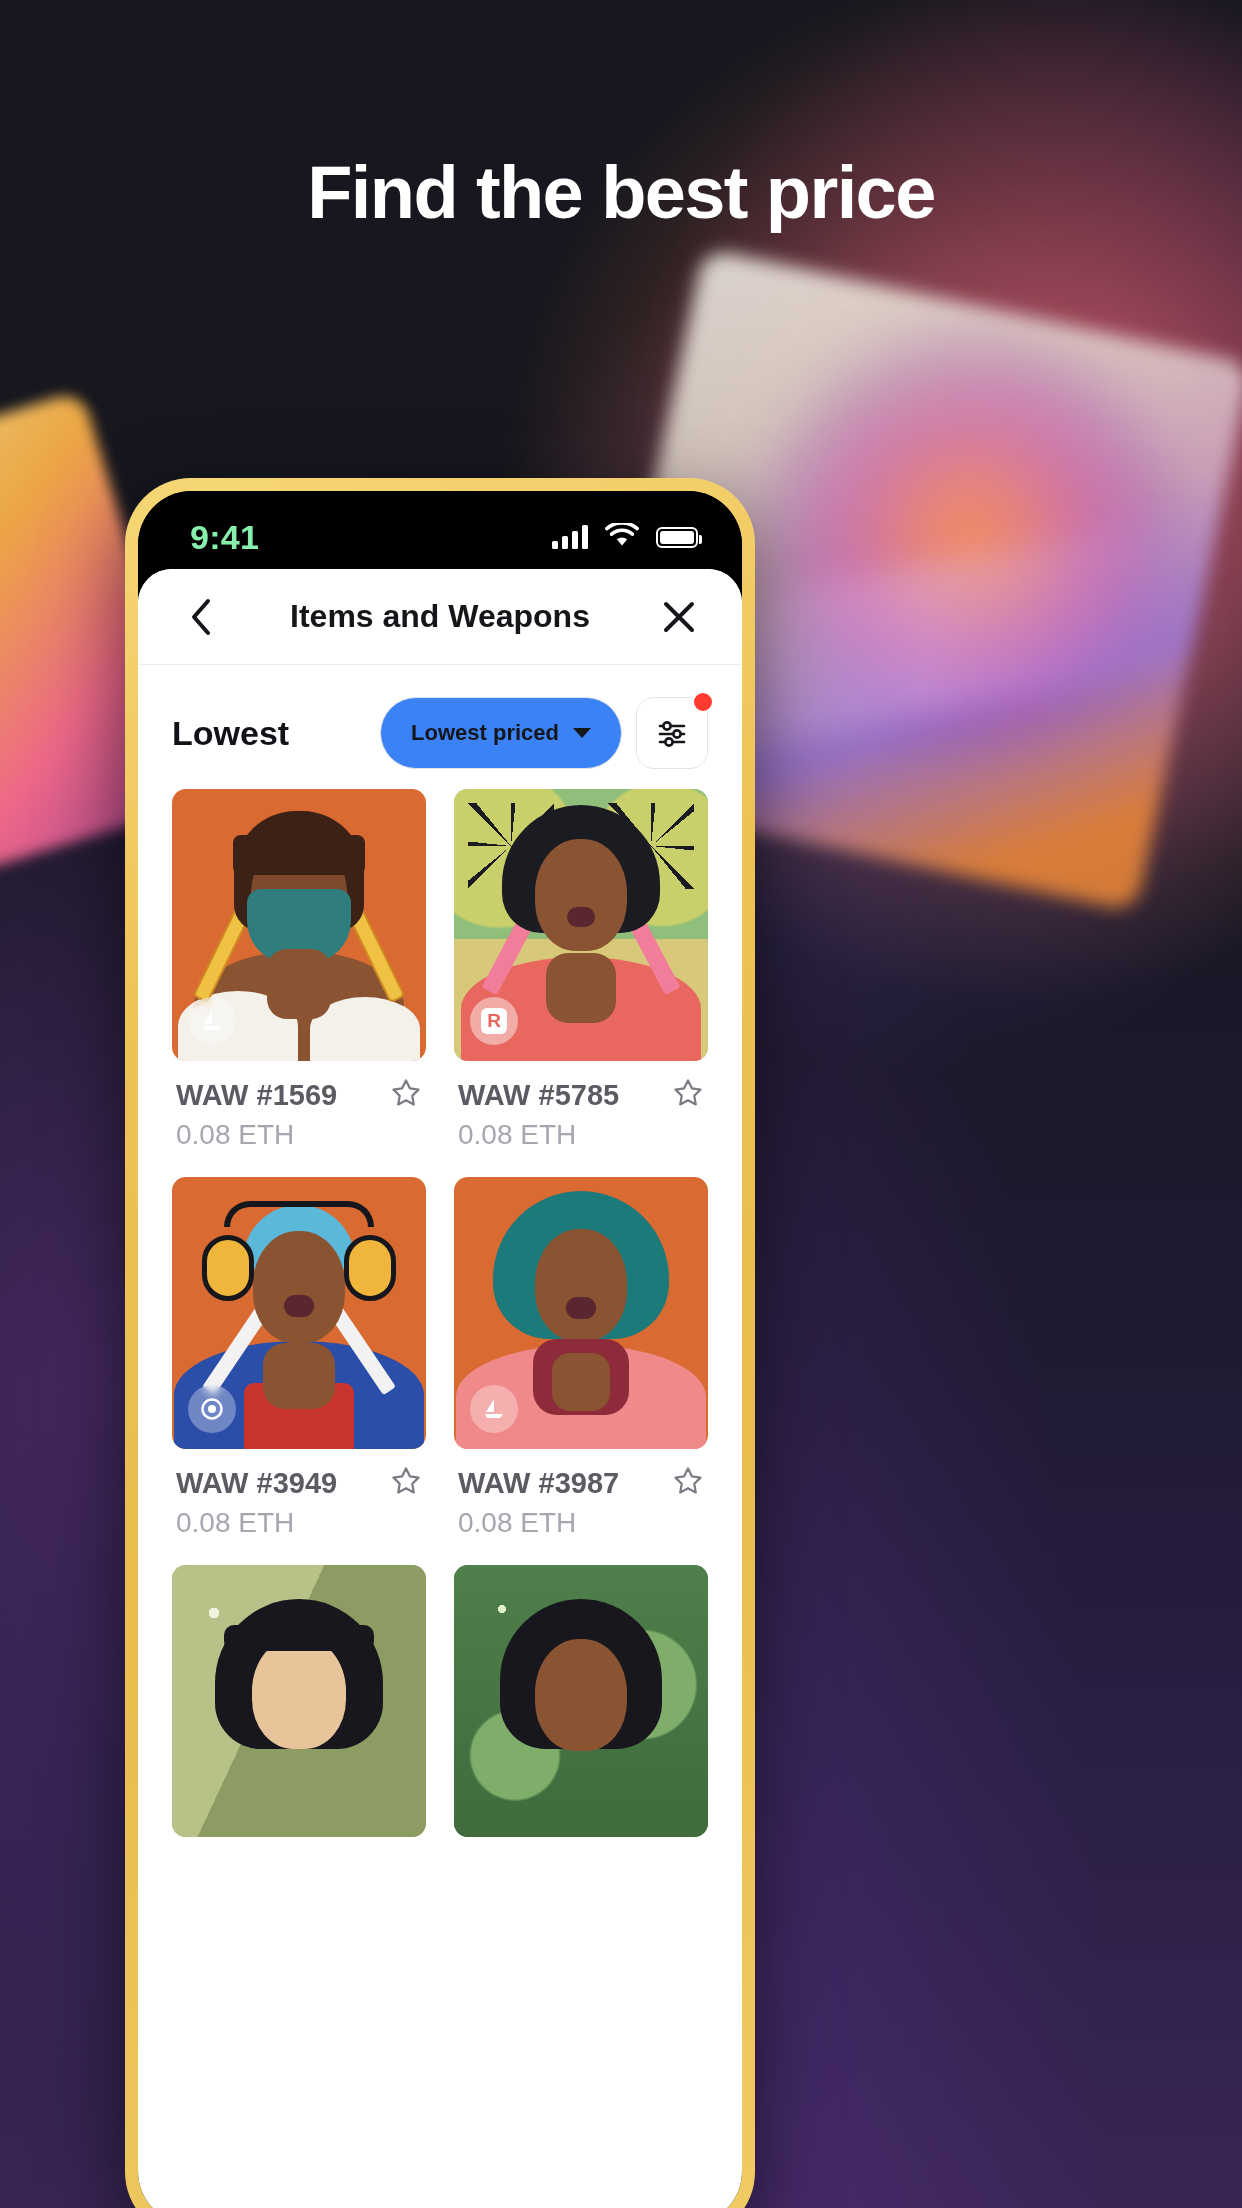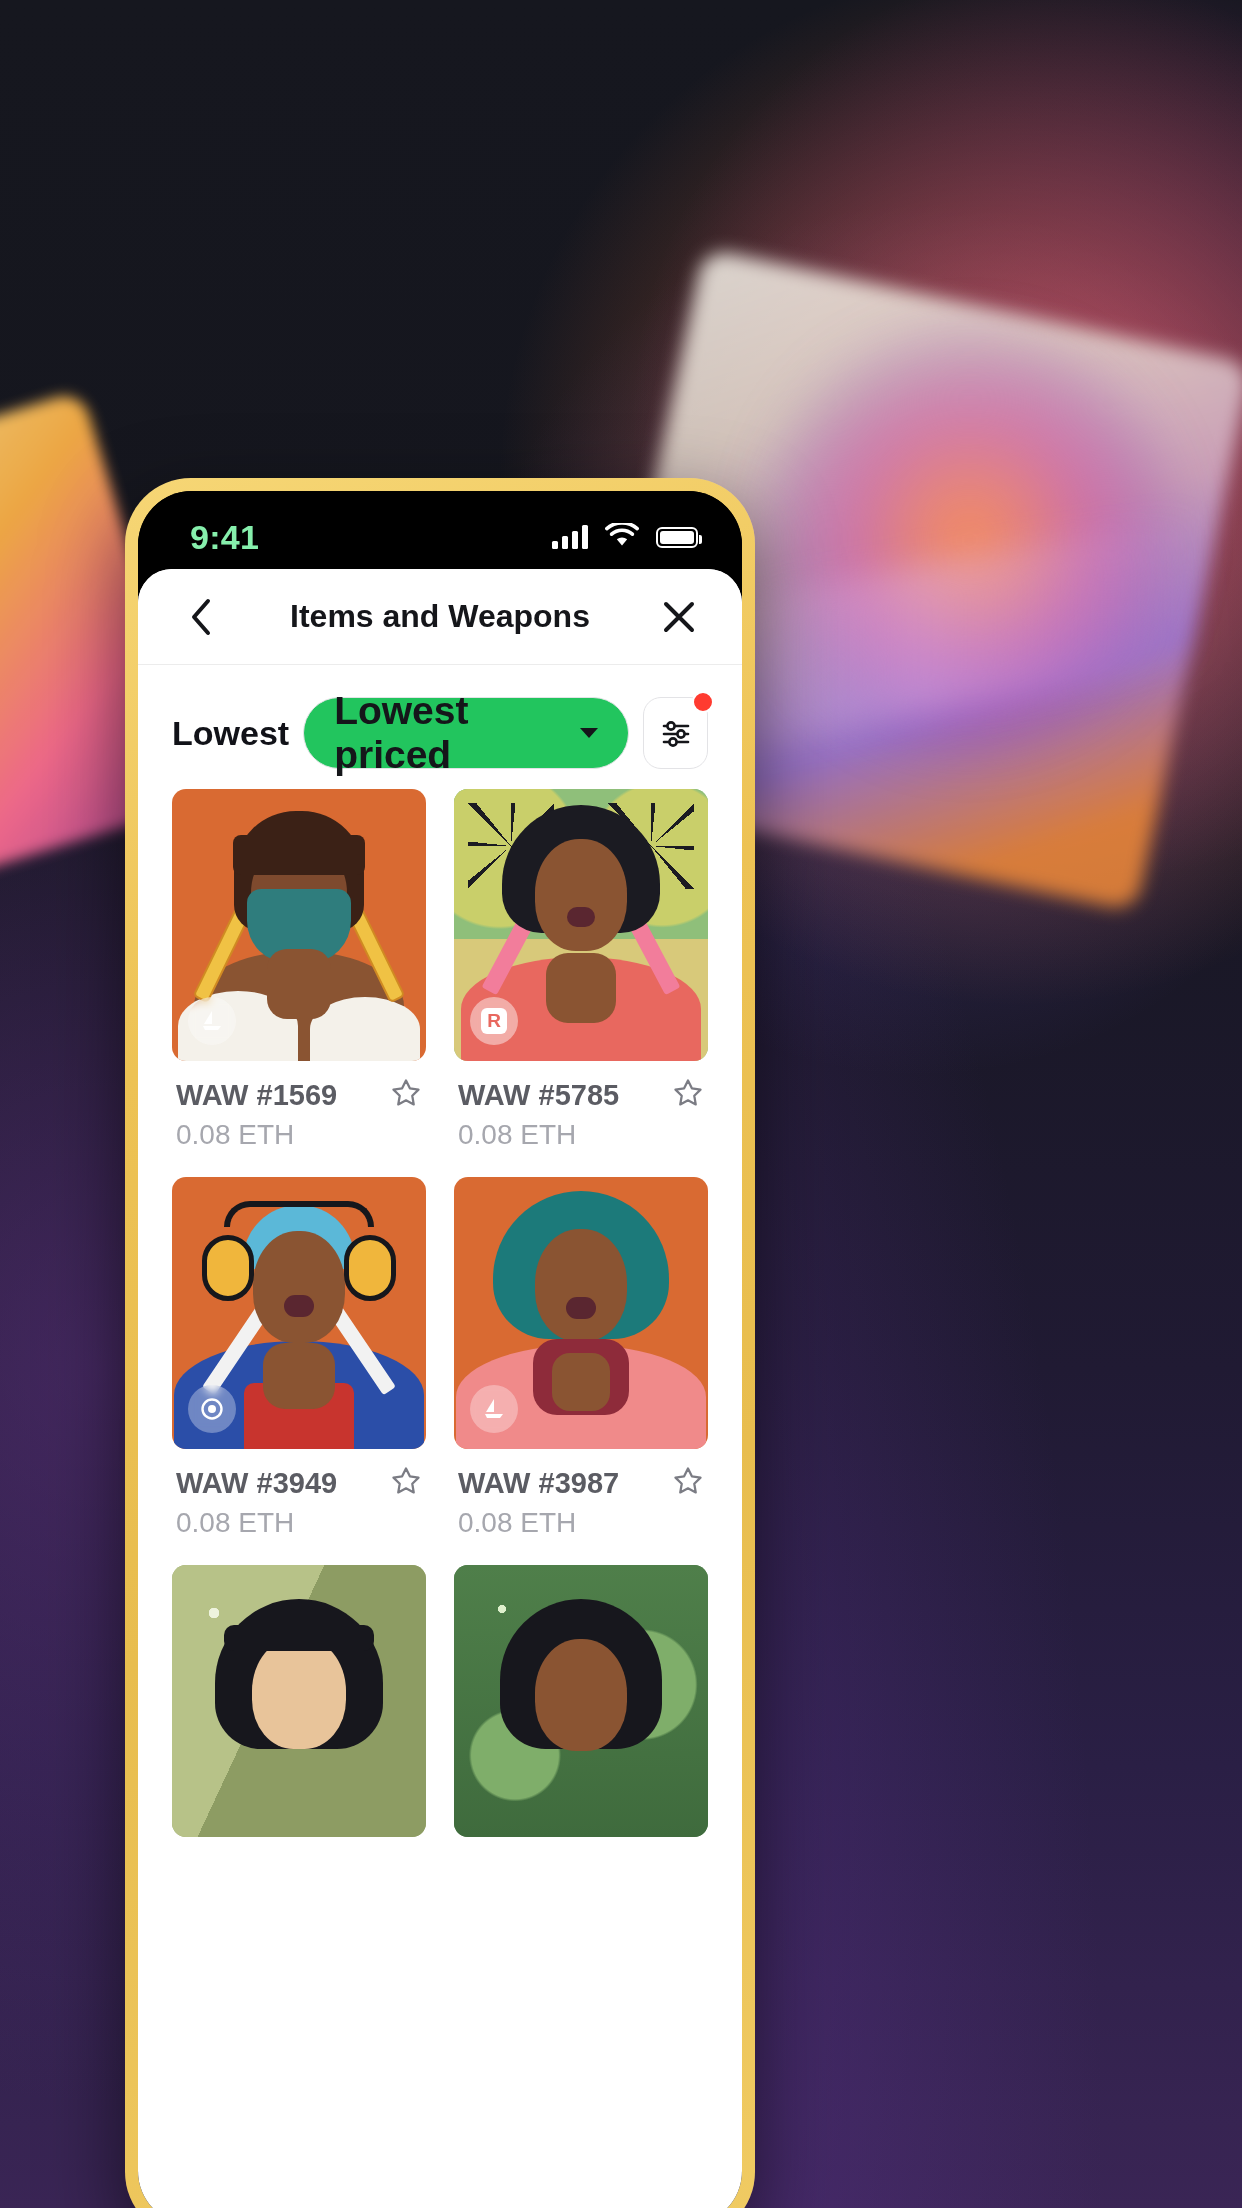--- a/index.html
+++ b/index.html
@@ -154,22 +154,22 @@
     gap:14px;
   }
   .items-title { font-size:34px; font-weight:700; color:#111218; }
   .sort-btn {
     margin-left:auto;
     height:72px;
     border:1.5px solid #e3e3e6;
     border-radius:36px;
     display:flex; align-items:center; gap:14px;
     padding:0 30px;
-    background:#22c55e;
-    font-size:39px; font-weight:600; color:#15161a;
+    background:#3b82f6;
+    font-size:22px; font-weight:600; color:#15161a;
     cursor:pointer;
   }
   .caret {
     width:0; height:0;
     border-left:9px solid transparent;
     border-right:9px solid transparent;
     border-top:10px solid #15161a;
   }
   .filter-btn {
     width:72px; height:72px;
@@ -244,20 +244,21 @@
 
 <div class="bg">
   <div class="bg-card left"></div>
   <div class="bg-card right"></div>
   <div class="bg-glow"></div>
   <div class="bg-glow2"></div>
   <div class="bg-streak"></div>
 </div>
 
 <div class="headline">
+  <span>Find the best price</span>
 </div>
 
 <div class="phone">
   <div class="phone-screen">
 
     <div class="statusbar">
       <div class="status-time">9:41</div>
       <div class="status-icons">
         <span class="signal">
           <i></i>

